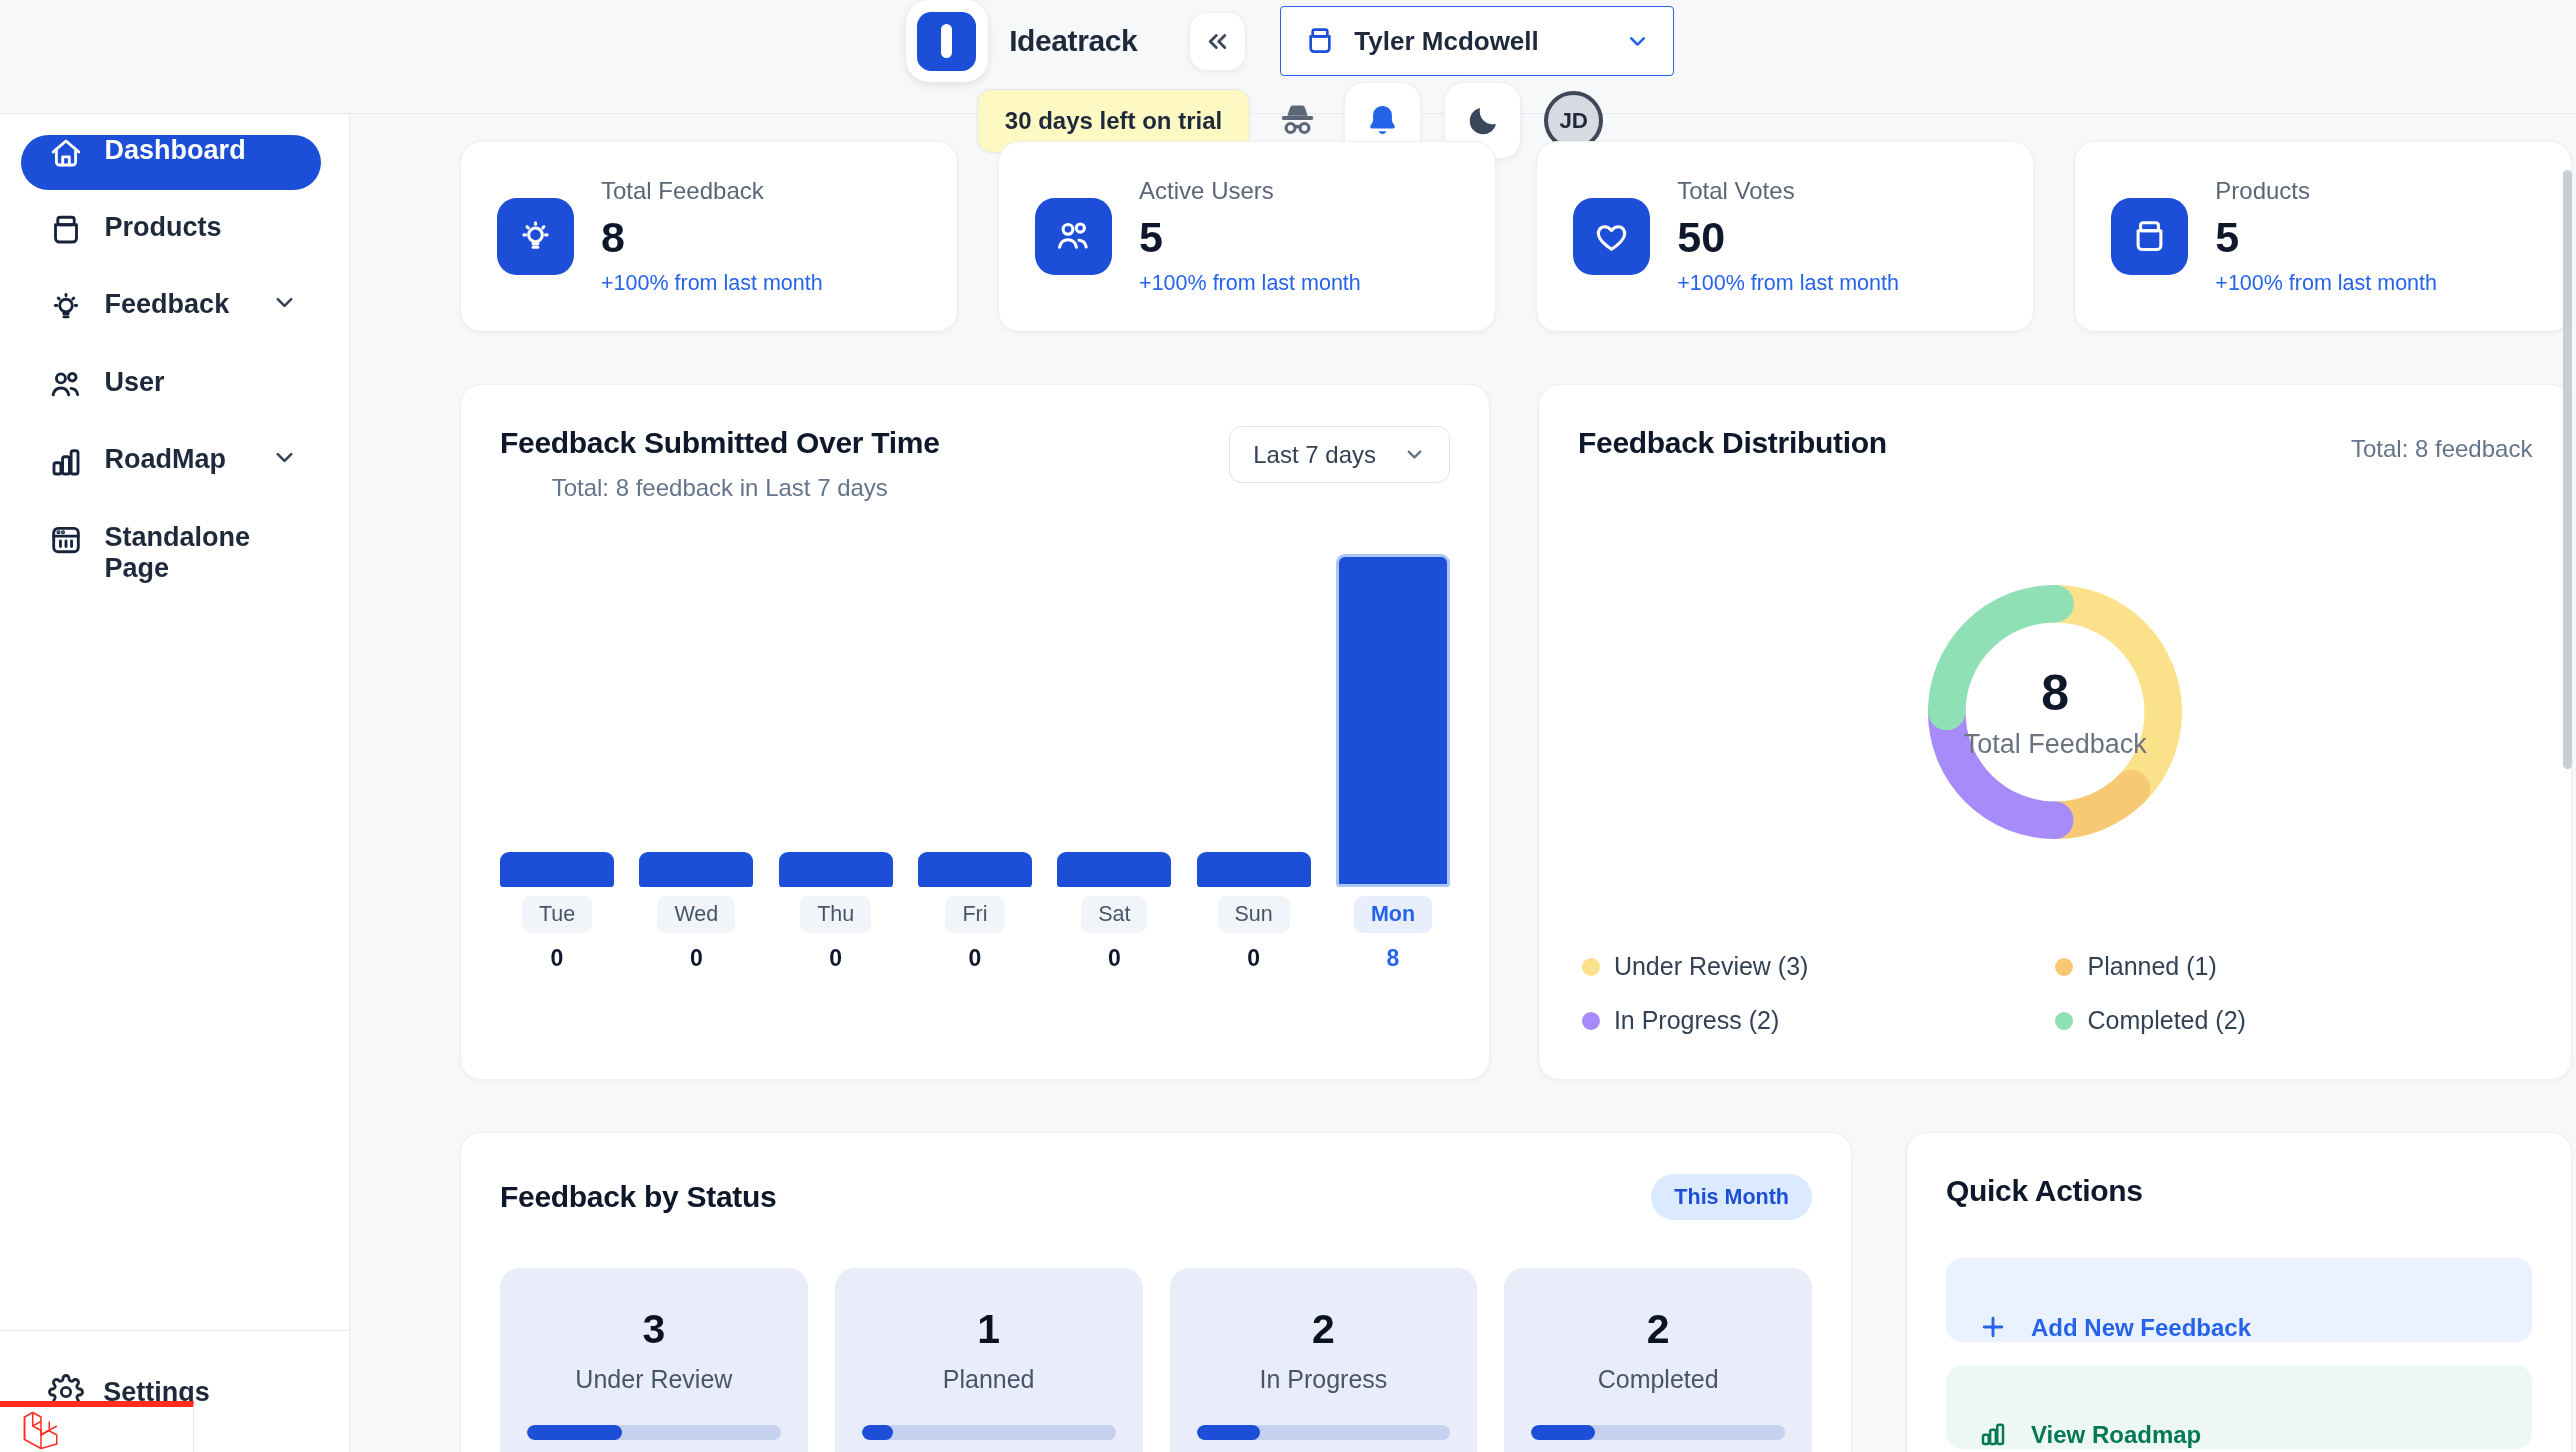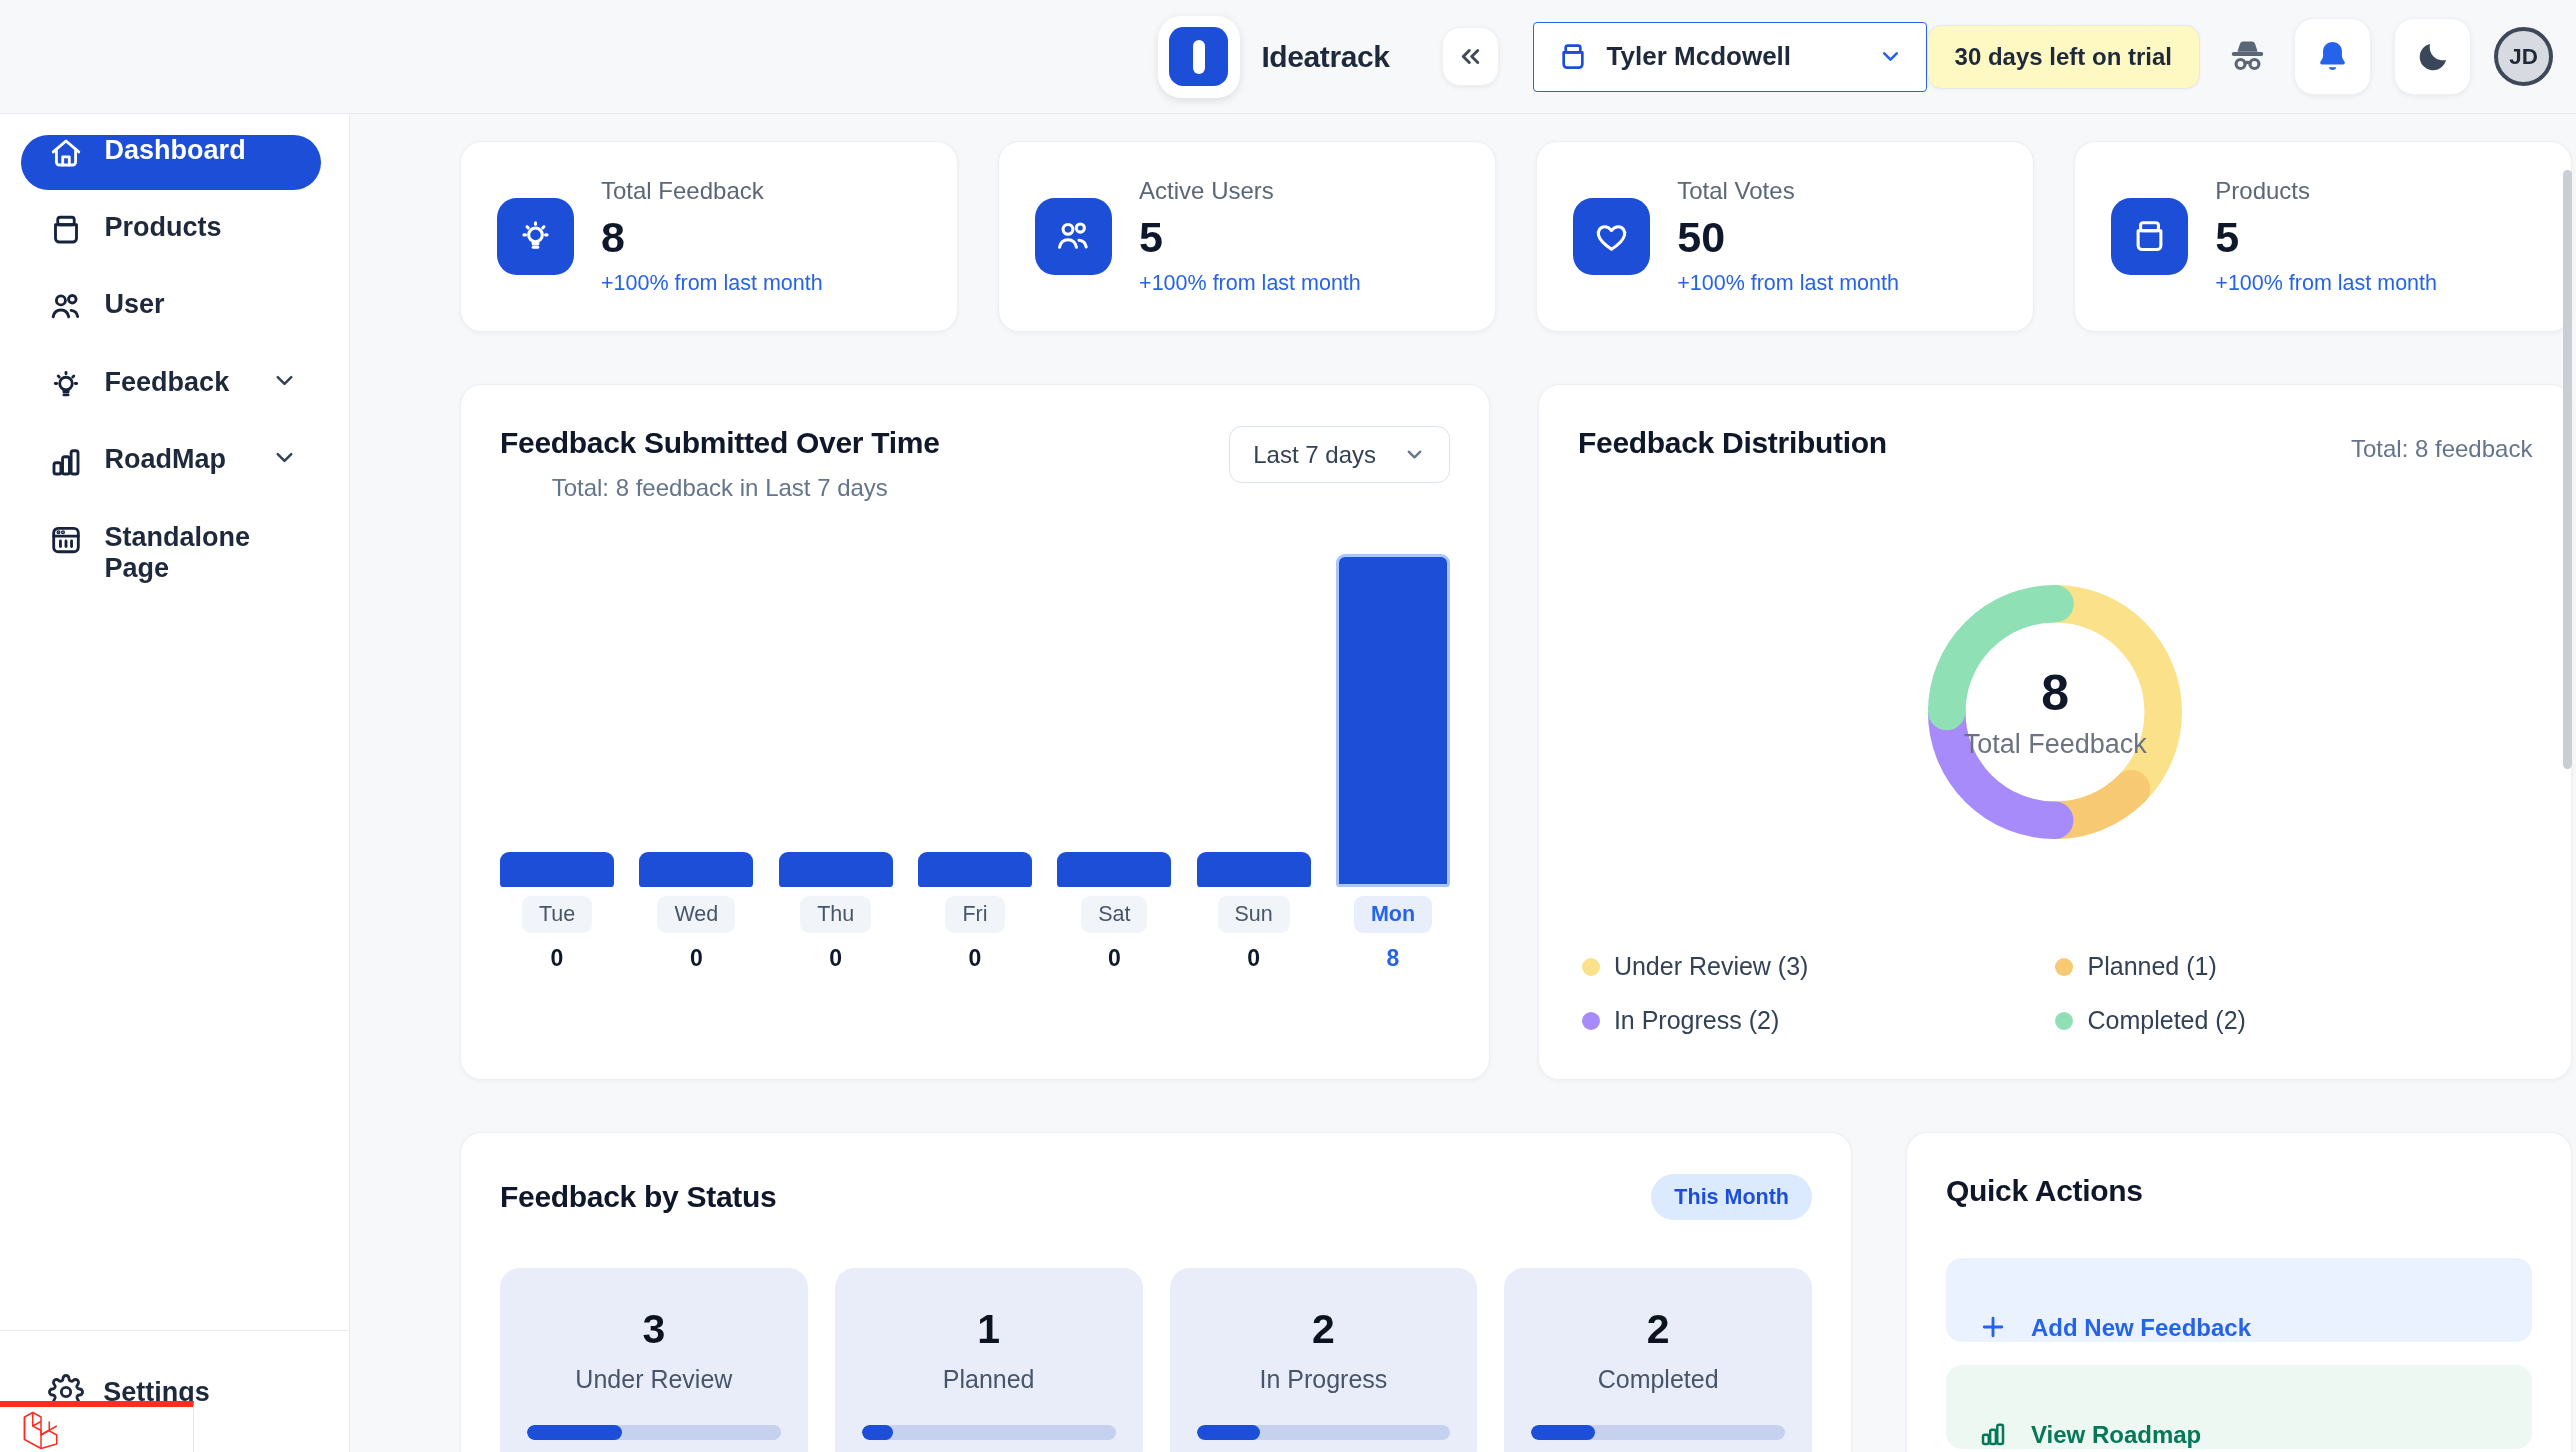--- a/index.html
+++ b/index.html
@@ -8,22 +8,22 @@
     position:relative;
     background:#f7f8fa;
     font-family:"Liberation Sans", sans-serif;
     color:#0f172a;
   }
   svg { display:block; }
 
   
   .header {
     position:absolute; top:0; left:0; right:0; height:114px;
-    display:flex; align-items:center; justify-content:flex-end;
-    padding:0 23px 0 27px; border-bottom:1.8px solid #e8eaef;
+    display:flex; align-items:center; justify-content:flex-start;
+    padding:0 23px 0 27px; border-bottom:1.8px solid #e8eaef;flex-direction:column;
   }
   .h-left { display:flex; align-items:center; }
   .logo-tile {
     width:82px; height:82px; border-radius:23px; background:#fff;
     box-shadow:0 2.7px 9px rgba(2,6,23,.10); display:flex; align-items:center; justify-content:center;
     cursor:pointer;
   }
   .logo-mark { width:59px; height:59px; border-radius:14.3px; background:#1d4ed8; display:flex; align-items:center; justify-content:center; }
   .logo-bar { width:11.6px; height:34px; border-radius:6.3px; background:#fff; }
   .brand { font-size:30px; font-weight:700; color:#1e293b; letter-spacing:-0.4px; margin-left:21.5px; }
@@ -237,47 +237,47 @@
         <svg width="36" height="36" viewBox="0 0 24 24" fill="none" stroke="currentColor" stroke-width="1.9" stroke-linecap="round" stroke-linejoin="round">
             <rect x="6.5" y="3.5" width="11" height="5" rx="1.6"></rect>
             <path d="M5 8.5h14v9A2.5 2.5 0 0 1 16.5 20h-9A2.5 2.5 0 0 1 5 17.5z"></path>
           </svg>
       </span>
       <span class="nav-label">Products</span>
     </div>
     <div class="nav-item">
       <span class="nav-icon">
         <svg width="36" height="36" viewBox="0 0 24 24" fill="none" stroke="currentColor" stroke-width="1.9" stroke-linecap="round" stroke-linejoin="round">
-            <circle cx="8.6" cy="7.6" r="3"></circle>
-            <circle cx="16.2" cy="6.8" r="2.5"></circle>
-            <path d="M3.4 18.6c.6-3 2.7-4.6 5.2-4.6s4.6 1.6 5.2 4.6"></path>
-            <path d="M15.4 14.3c2.2.2 3.9 1.6 4.4 4.1"></path>
-          </svg>
-      </span>
-      <span class="nav-label">User</span>
-    </div>
-    <div class="nav-item">
-      <span class="nav-icon">
-        <svg width="36" height="36" viewBox="0 0 24 24" fill="none" stroke="currentColor" stroke-width="1.9" stroke-linecap="round" stroke-linejoin="round">
             <circle cx="12" cy="11" r="4.2"></circle>
             <path d="M10.6 15v1.6h2.8V15"></path>
             <path d="M10.6 18.6h2.8"></path>
             <path d="M12 3.6v.9"></path>
             <path d="M4.9 11h.9"></path>
             <path d="M18.2 11h.9"></path>
             <path d="M6.8 6l.7.7"></path>
             <path d="M17.2 6l-.7.7"></path>
           </svg>
       </span>
       <span class="nav-label">Feedback</span>
       <span class="nav-caret">
         <svg width="27" height="27" viewBox="0 0 24 24" fill="none" stroke="currentColor" stroke-width="2.2" stroke-linecap="round" stroke-linejoin="round">
             <path d="m6 9 6 6 6-6"></path>
           </svg>
       </span>
+    </div>
+    <div class="nav-item">
+      <span class="nav-icon">
+        <svg width="36" height="36" viewBox="0 0 24 24" fill="none" stroke="currentColor" stroke-width="1.9" stroke-linecap="round" stroke-linejoin="round">
+            <circle cx="8.6" cy="7.6" r="3"></circle>
+            <circle cx="16.2" cy="6.8" r="2.5"></circle>
+            <path d="M3.4 18.6c.6-3 2.7-4.6 5.2-4.6s4.6 1.6 5.2 4.6"></path>
+            <path d="M15.4 14.3c2.2.2 3.9 1.6 4.4 4.1"></path>
+          </svg>
+      </span>
+      <span class="nav-label">User</span>
     </div>
     <div class="nav-item">
       <span class="nav-icon">
         <svg width="36" height="36" viewBox="0 0 24 24" fill="none" stroke="currentColor" stroke-width="1.9" stroke-linecap="round" stroke-linejoin="round">
             <rect x="4" y="12.5" width="4.6" height="7.5" rx="1.4"></rect>
             <rect x="9.7" y="8.5" width="4.6" height="11.5" rx="1.4"></rect>
             <rect x="15.4" y="4.5" width="4.6" height="15.5" rx="1.4"></rect>
           </svg>
       </span>
       <span class="nav-label">RoadMap</span>

